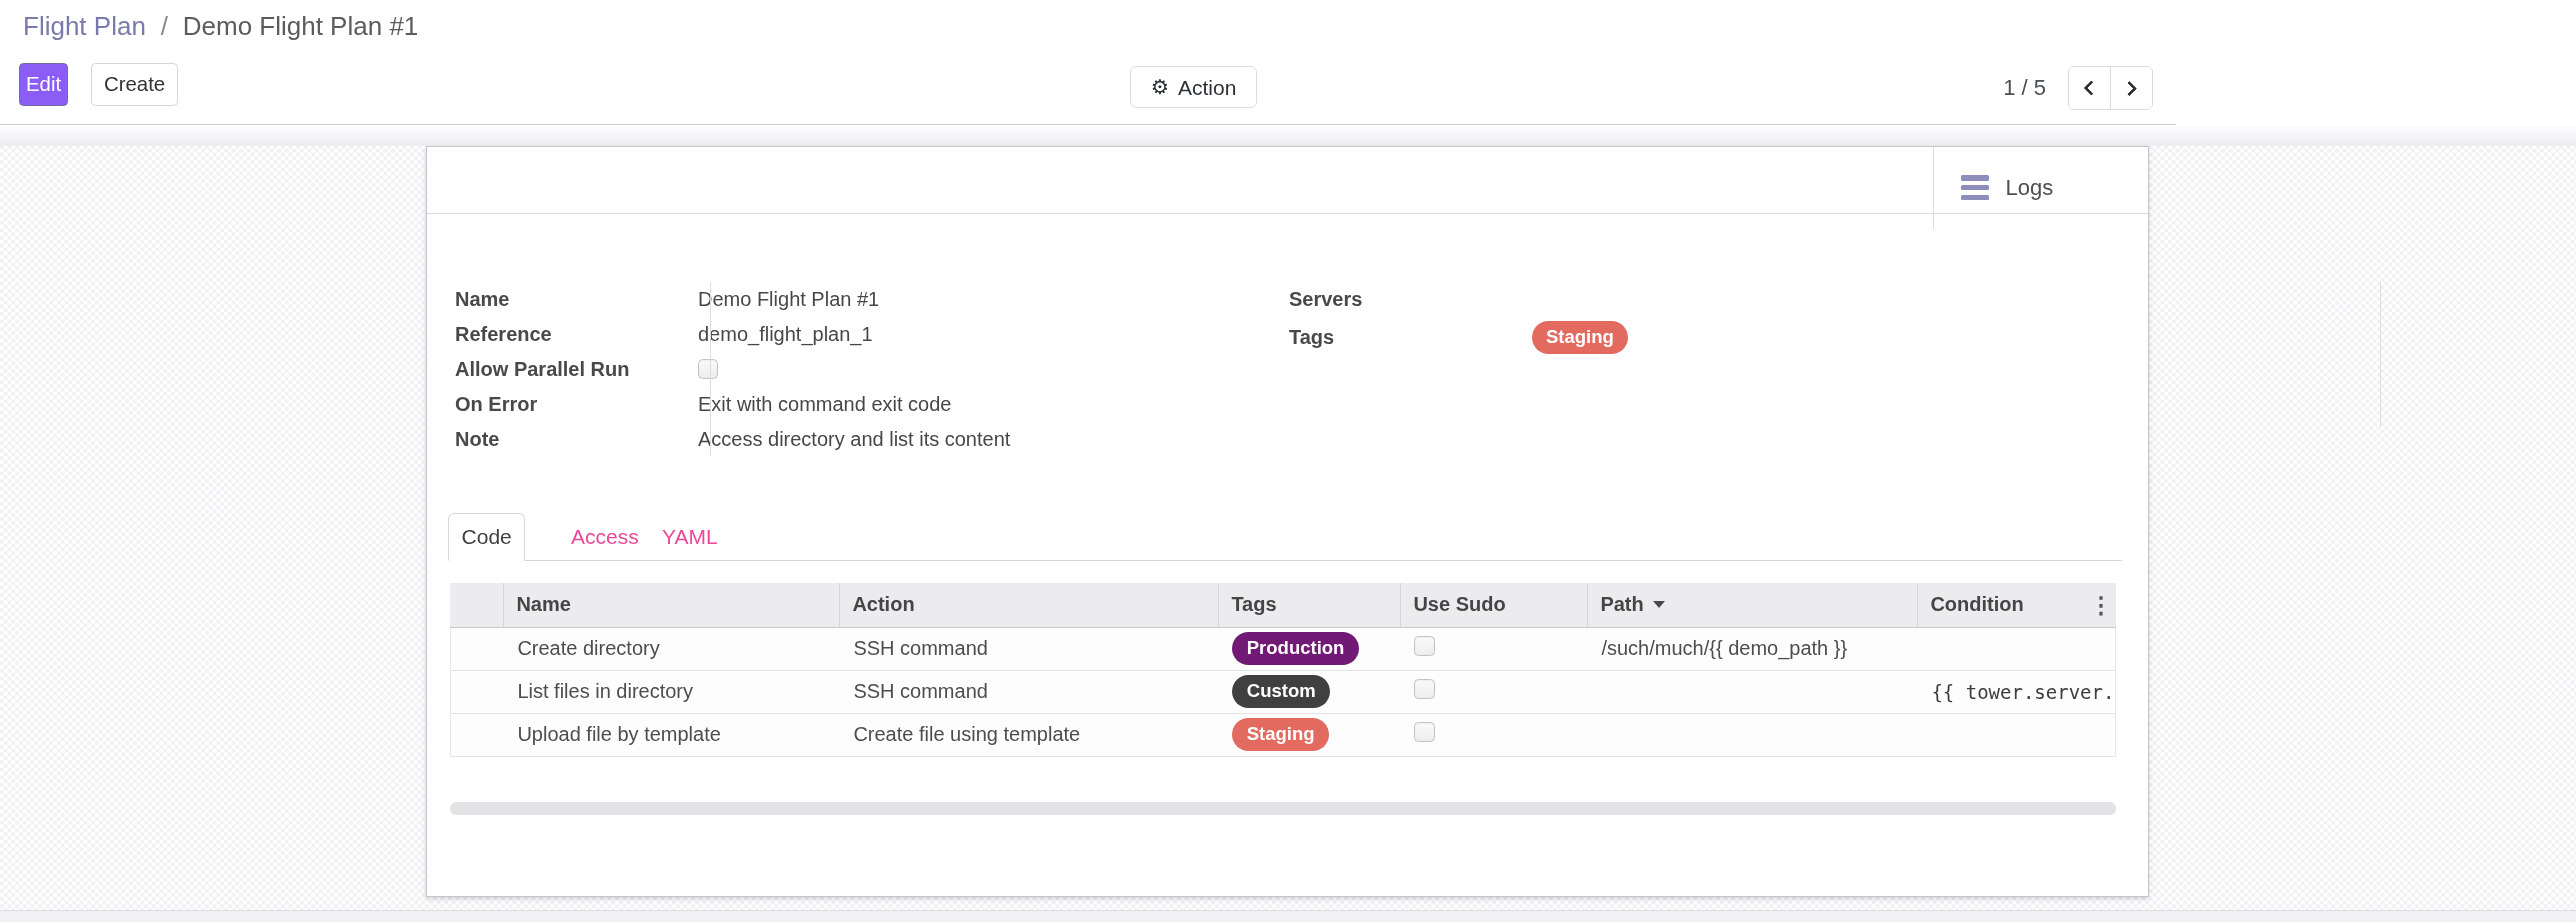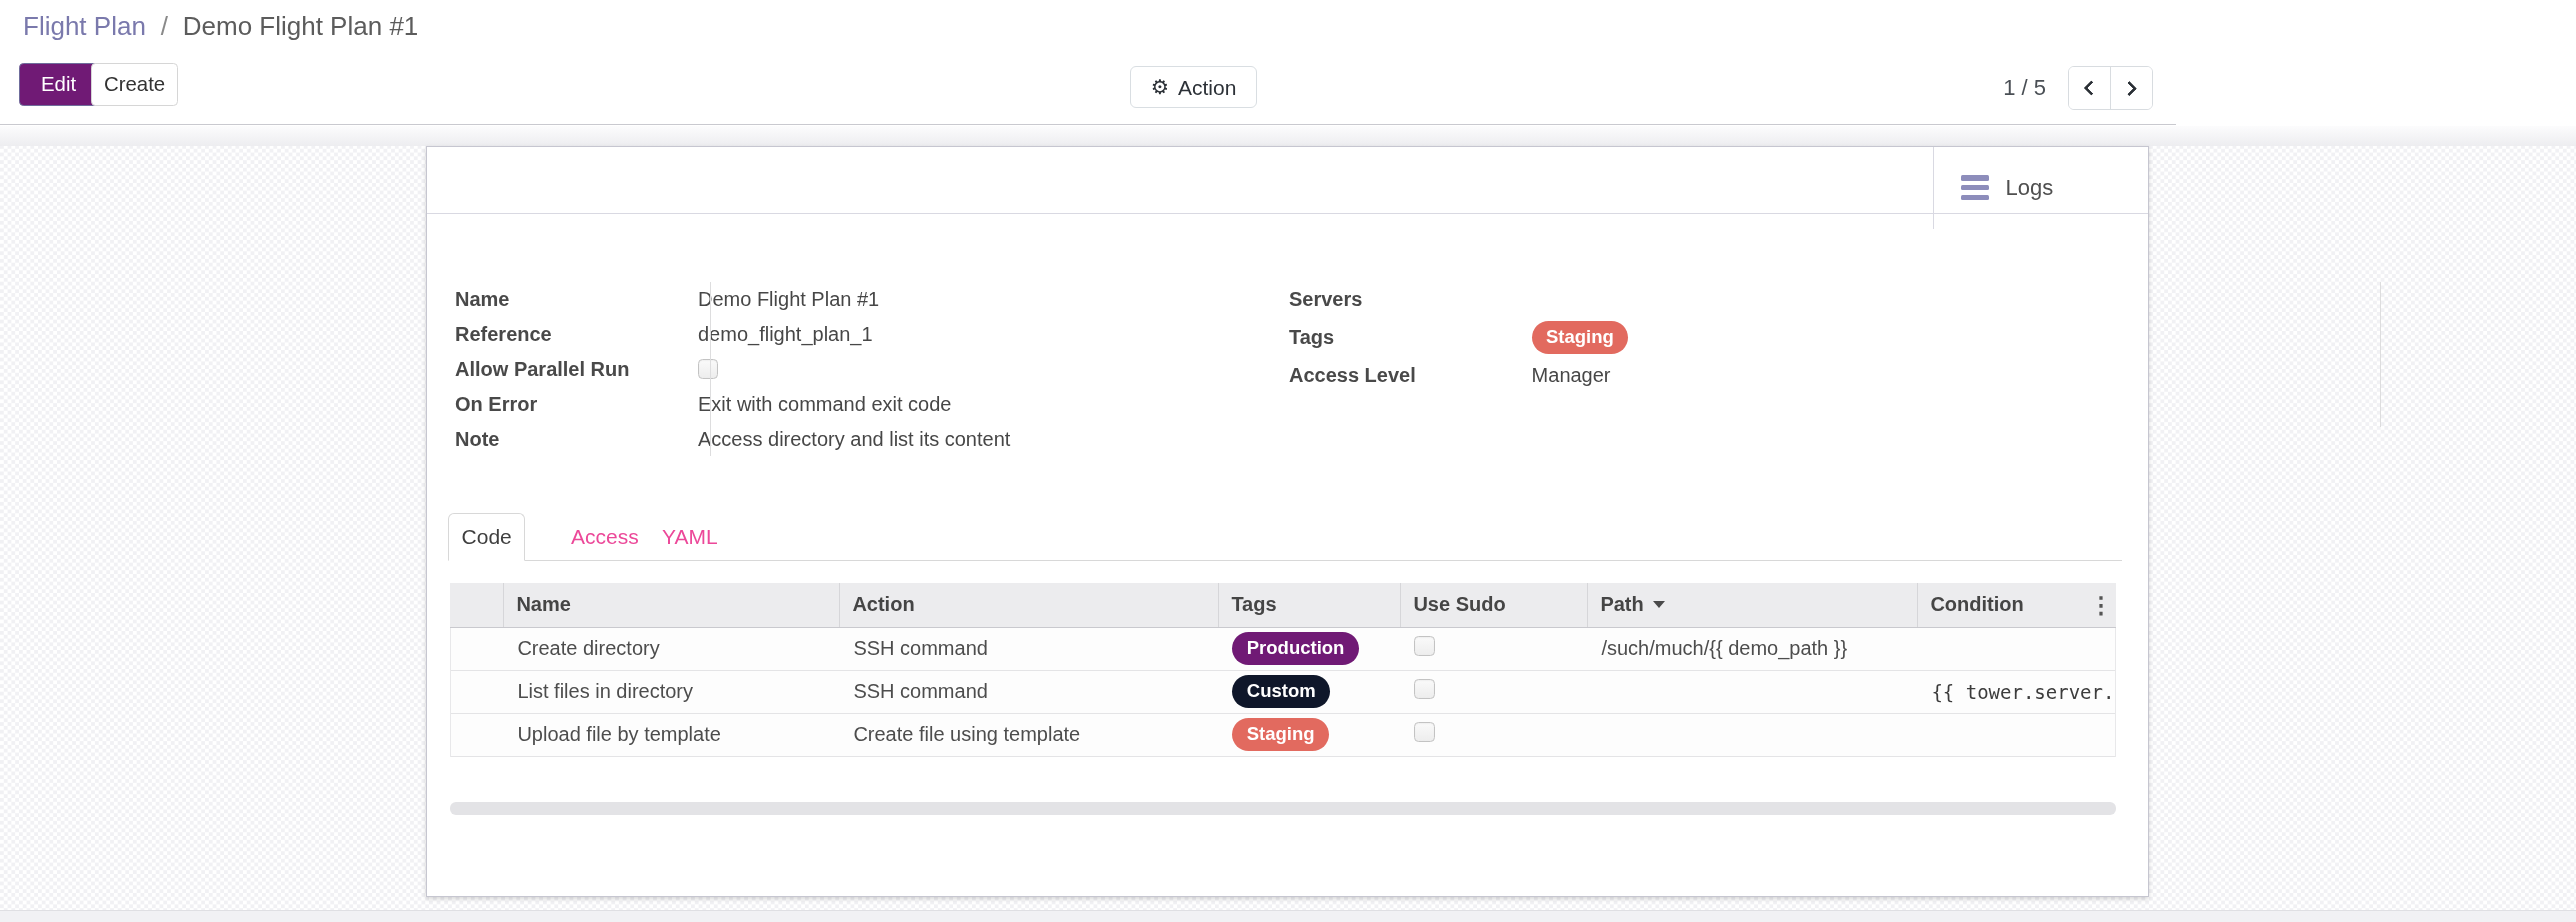--- a/index.html
+++ b/index.html
@@ -12,21 +12,21 @@
   }
 
   
   .topbar { position:absolute; left:0; top:0; width:2176px; height:125px; background:#fff; border-bottom:0.8px solid #c9c9cf; z-index:5; }
   .breadcrumb { position:absolute; left:23px; top:10.6px; font-size:26px; }
   .breadcrumb .bc-link { color:#7a79ac; cursor:pointer; }
   .breadcrumb .bc-sep { color:#8a8a8a; margin:0 7.6px; }
   .breadcrumb .bc-current { color:#5c5c5c; }
 
   .btn { display:inline-flex; align-items:center; justify-content:center; font-size:20.4px; border-radius:4.5px; cursor:pointer; line-height:1; }
-  .btn-edit { position:absolute; left:19px; top:63px; height:43px; padding:0 21px; background:#701a75; color:#fff; border:0.8px solid #6f6d9c; }
+  .btn-edit { position:absolute; left:19px; top:63px; height:43px; padding:0 6px; background:#8b5cf6; color:#fff; border:0.8px solid #6f6d9c; }
   .btn-create { position:absolute; left:91px; top:63px; height:43px; padding:0 12px; background:#fff; color:#333; border:0.8px solid #d6d6d6; }
   .btn-action { position:absolute; left:1130px; top:66px; height:42px; padding:0 19.7px; background:#fff; color:#2c3137; border:0.8px solid #d9dee2; border-radius:6px; font-size:21px; }
   .btn-action .gear { font-size:20.4px; margin-right:9px; line-height:1; }
 
   .pager-counter { position:absolute; right:130px; top:75px; font-size:22px; color:#4a4f55; }
   .pager-btns { position:absolute; right:23.4px; top:66px; width:85px; height:44px; display:flex; border:0.8px solid #d8dce0; border-radius:6px; background:#fff; overflow:hidden; }
   .pager-btn { flex:1; display:flex; align-items:center; justify-content:center; cursor:pointer; background:#fff; }
   .pager-btn + .pager-btn { border-left:0.8px solid #d8dce0; }
   .chev { display:inline-block; width:10.6px; height:10.6px; border-top:3.8px solid #2b3036; border-right:3.8px solid #2b3036; border-radius:0.8px; }
   .chev.left  { transform:rotate(-135deg); margin-left:4.5px; }
@@ -179,24 +179,20 @@
       <div class="frow">
         <div class="flabel">Servers</div>
         <div class="fvalue"></div>
       </div>
       <div class="frow tall">
         <div class="flabel">Tags</div>
         <div class="fvalue">
           <span class="badge" style="background: rgb(226, 106, 95);">Staging</span>
         </div>
       </div>
-      <div class="frow">
-        <div class="flabel">Access Level</div>
-        <div class="fvalue">Manager</div>
-      </div>
     </div>
 
     <div class="tabs">
       <div class="tab tab-active">Code</div>
       <div class="tab tab-link tab-access">Access</div>
       <div class="tab tab-link tab-yaml">YAML</div>
     </div>
 
     <div class="o-table">
       <div class="t-header">
@@ -222,21 +218,21 @@
           <div class="td c-action">SSH command</div>
           <div class="td c-tags"><span class="badge" style="background: #701a75;">Production</span></div>
           <div class="td c-sudo"><span class="o-checkbox"></span></div>
           <div class="td c-path">/such/much/{{ demo_path }}</div>
           <div class="td c-cond mono"></div>
         </div>
         <div class="t-row">
           <div class="td c-handle"></div>
           <div class="td c-name">List files in directory</div>
           <div class="td c-action">SSH command</div>
-          <div class="td c-tags"><span class="badge" style="background: #0f172a; text-align: right;">Custom</span></div>
+          <div class="td c-tags"><span class="badge" style="background: #404040; text-align: right;">Custom</span></div>
           <div class="td c-sudo"><span class="o-checkbox"></span></div>
           <div class="td c-path"></div>
           <div class="td c-cond mono">{{ tower.server.st</div>
         </div>
         <div class="t-row">
           <div class="td c-handle"></div>
           <div class="td c-name">Upload file by template</div>
           <div class="td c-action">Create file using template</div>
           <div class="td c-tags"><span class="badge" style="background: rgb(226, 106, 95);">Staging</span></div>
           <div class="td c-sudo"><span class="o-checkbox"></span></div>

